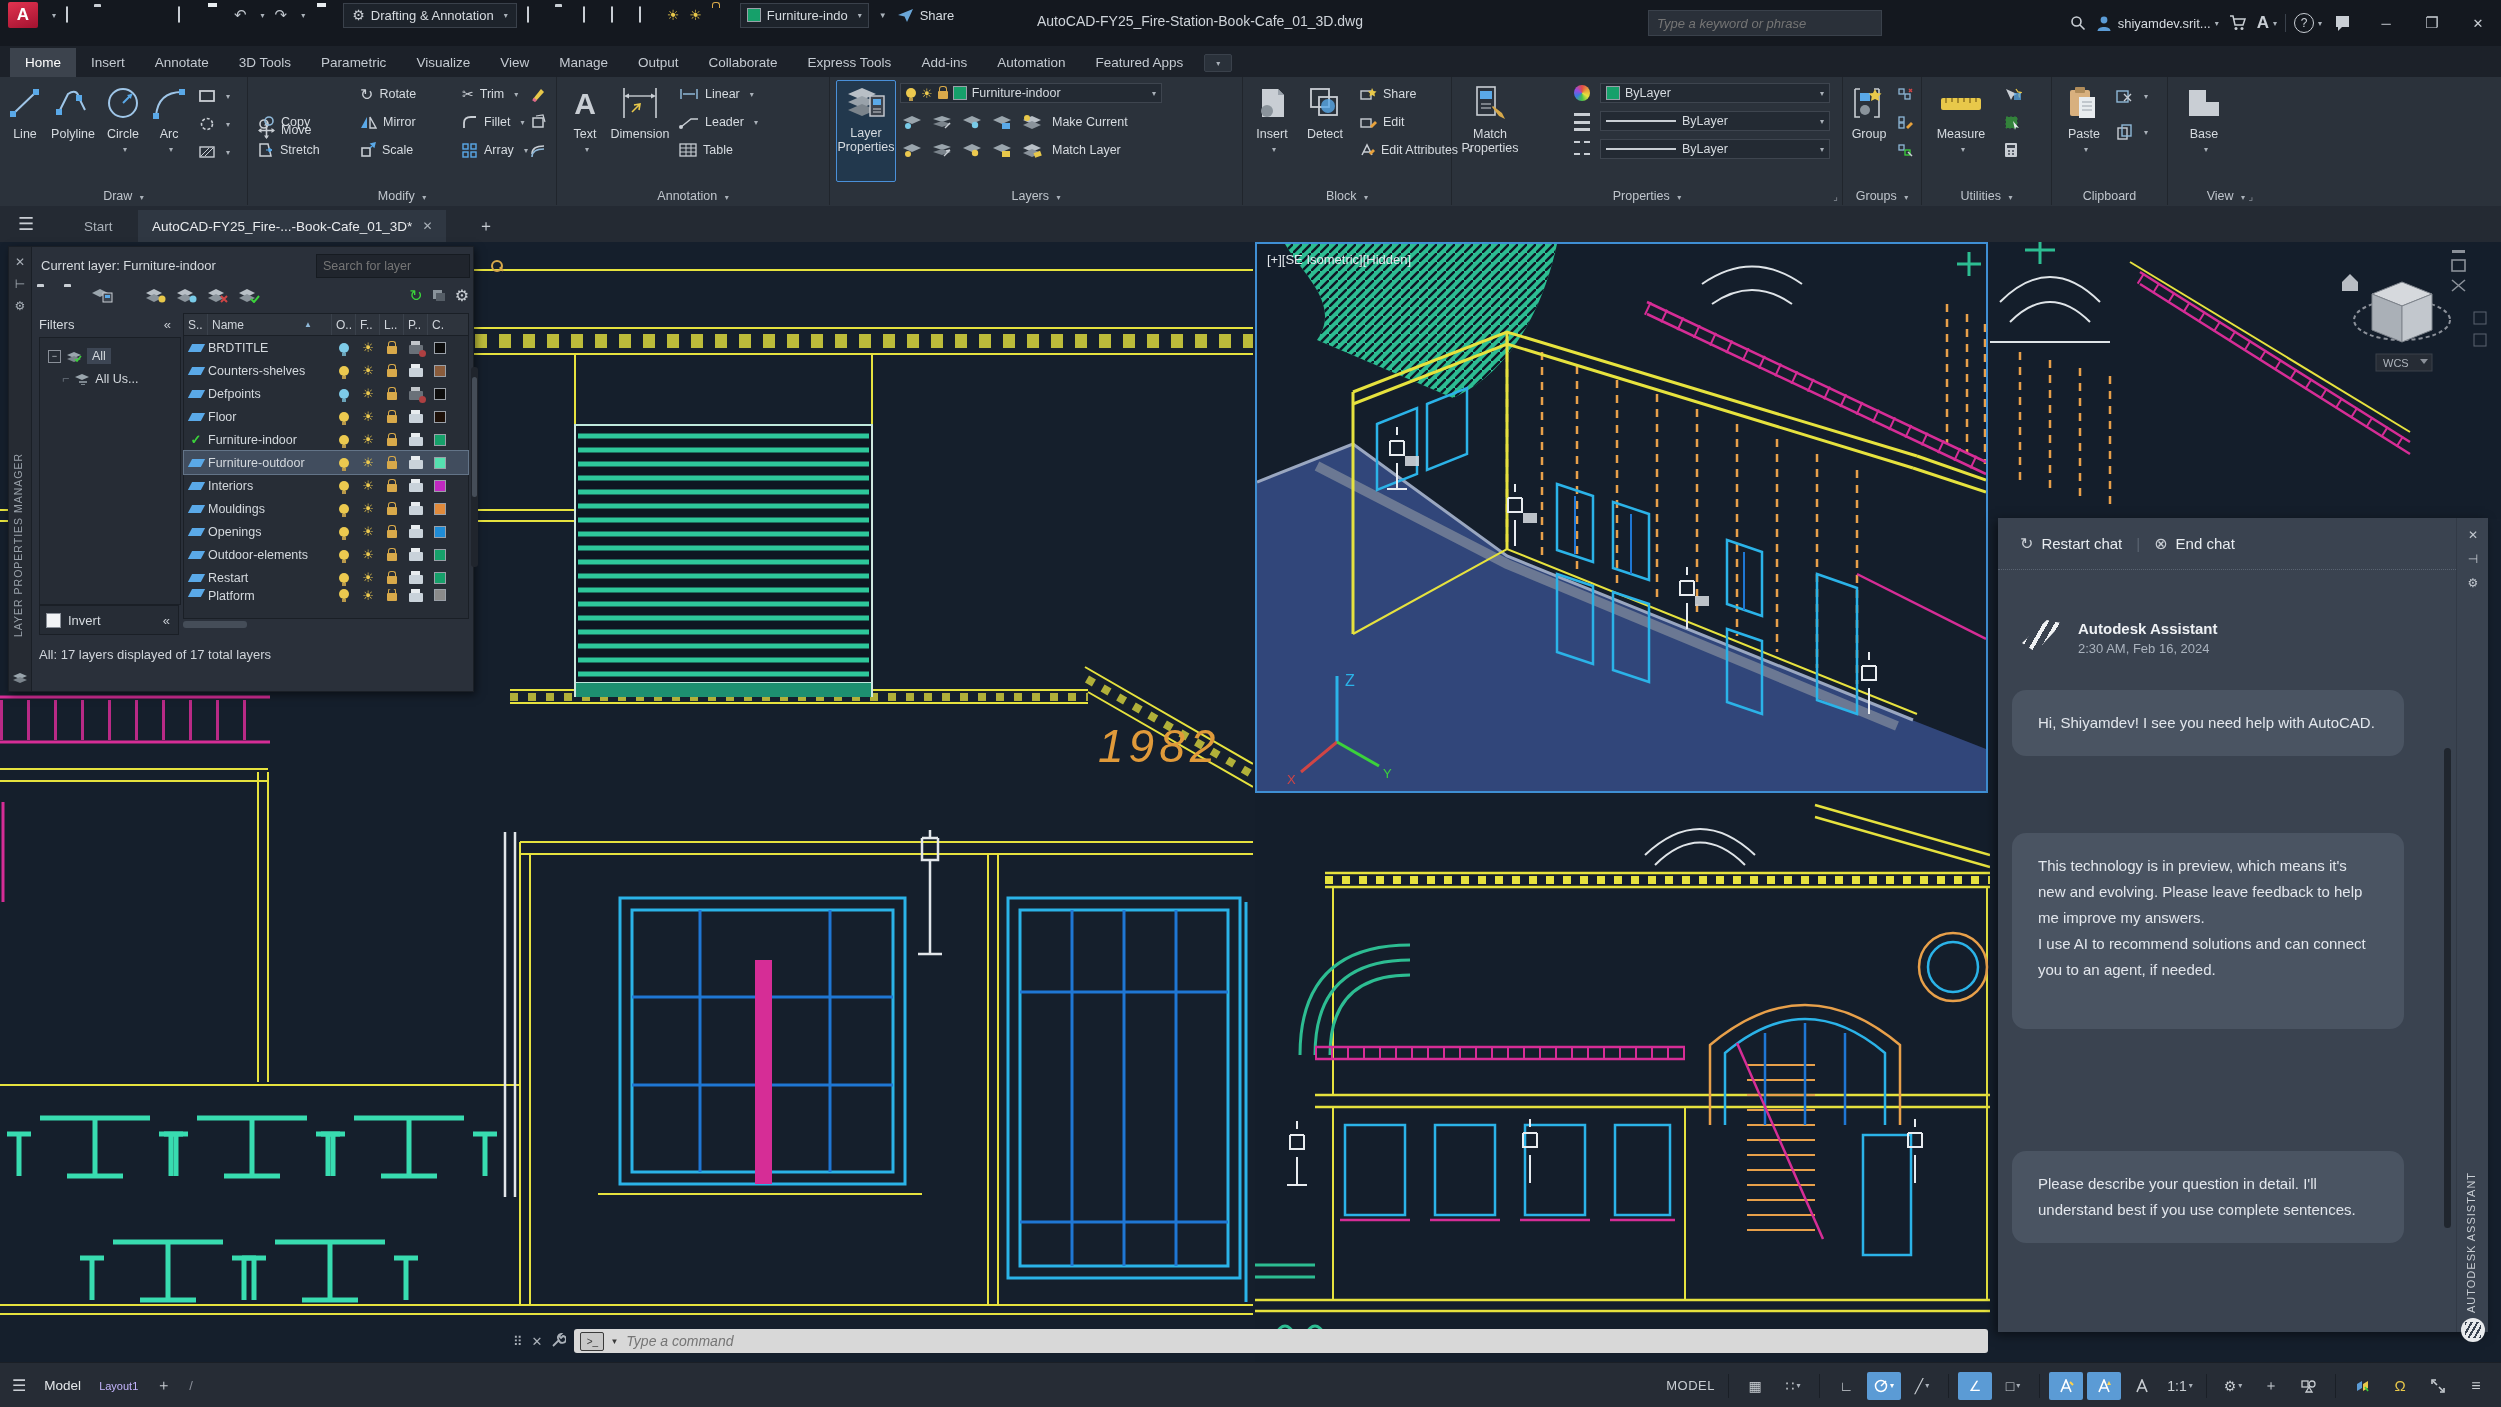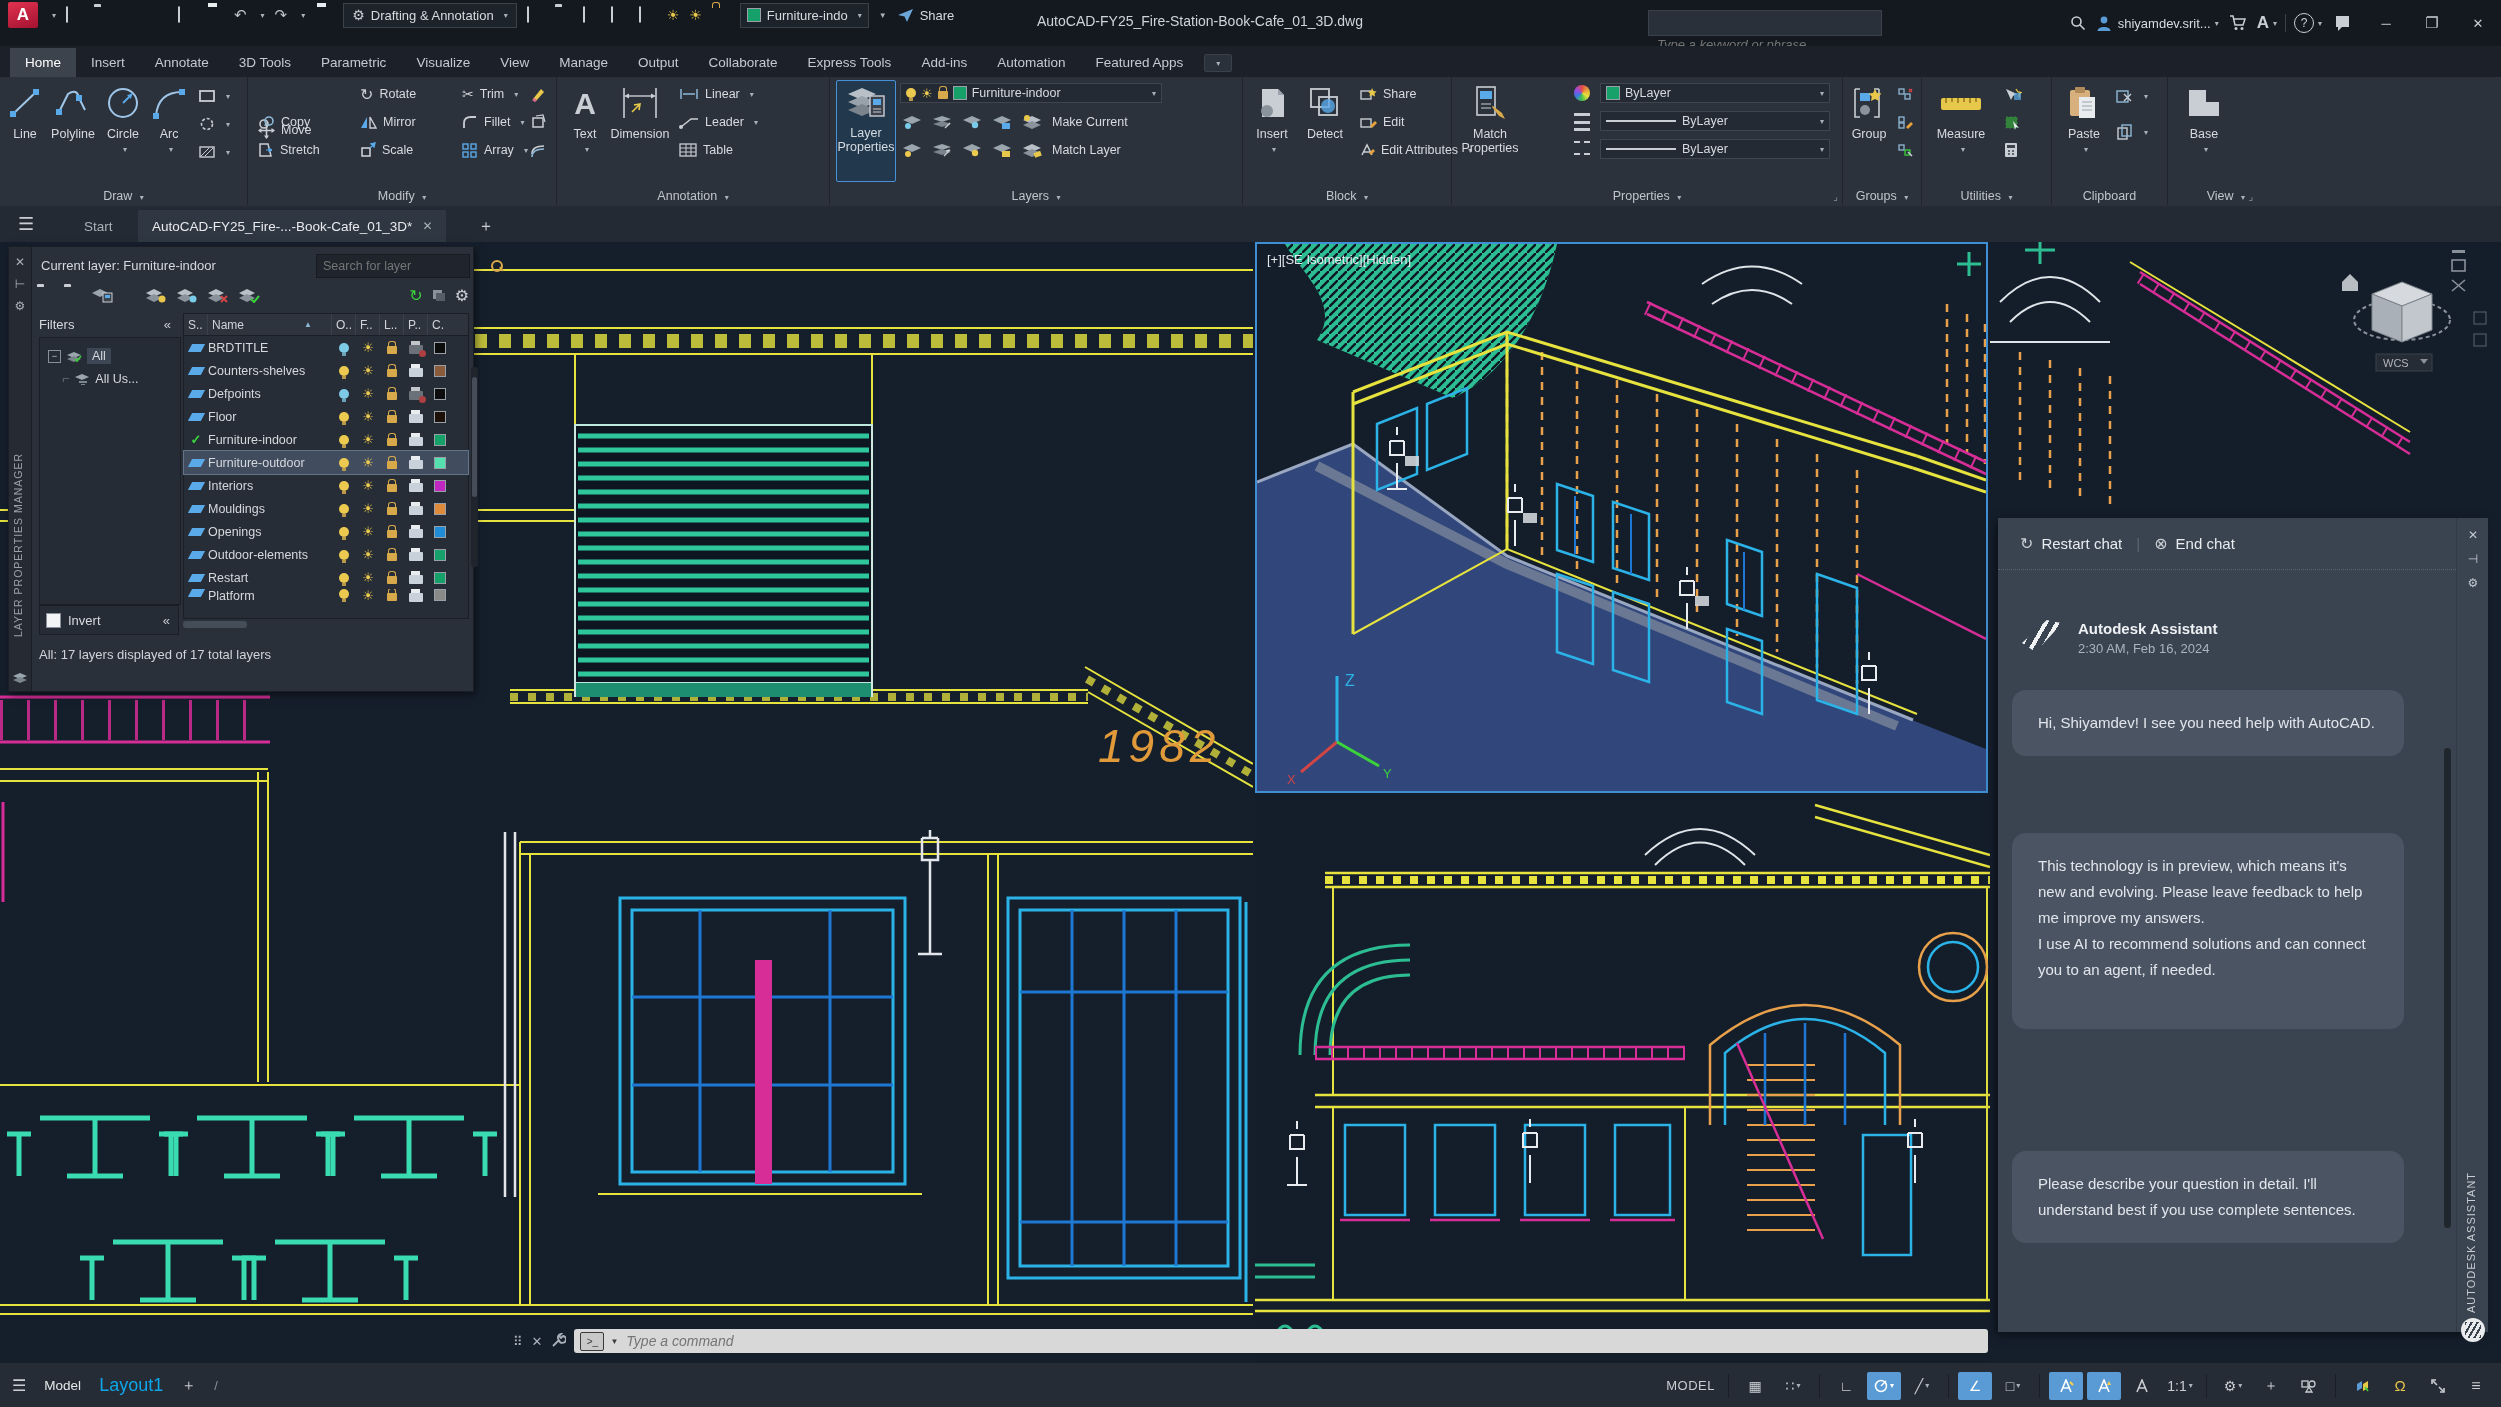--- a/index.html
+++ b/index.html
@@ -24,21 +24,21 @@
   .ws-combo{background:#1d232b;border:1px solid #3a414b;height:23px;padding:0 8px;display:flex;align-items:center;gap:6px;color:#d6dbe0;font-size:13px;}
   .gear{color:#c9ced4;font-size:14px;}
   .sun-ico{color:#e8c84a;font-size:14px;}
   .i-lockg{width:10px;height:8px;background:#d8a94a;border-radius:1px;position:relative;margin-top:5px;}
   .i-lockg::before{content:'';position:absolute;top:-5px;left:0px;width:6px;height:5px;border:1.5px solid #d8a94a;border-bottom:none;border-radius:3px 3px 0 0;}
   .layer-combo-tb{background:#1d232b;border:1px solid #3a414b;height:23px;padding:0 6px;display:flex;align-items:center;gap:6px;max-width:165px;}
   .swatch{width:12px;height:12px;border:1px solid #9aa0a8;display:inline-block;}
   .share{display:flex;align-items:center;gap:6px;color:#d6dbe0;}
   .doc-title{left:985px;top:13px;width:430px;text-align:center;color:#cfd4da;font-size:14px;white-space:nowrap;}
   .tb-search{left:1648px;top:10px;width:232px;height:24px;background:#2a3039;border:1px solid #3a414b;color:#9aa2ab;}
-  .tb-search input{width:100%;height:100%;background:transparent;border:none;outline:none;color:#c9ced4;font-style:italic;font-size:13px;padding:4px 8px;box-sizing:border-box;font-family:"Liberation Sans",sans-serif;margin-top:21px;}
+  .tb-search input{width:100%;height:100%;background:transparent;border:none;outline:none;color:#c9ced4;font-style:italic;font-size:13px;padding:4px 8px;box-sizing:border-box;font-family:"Liberation Sans",sans-serif;}
   .tb-right{position:absolute;right:0;top:0;height:46px;display:flex;align-items:center;}
   .winbtn{width:46px;height:30px;display:flex;align-items:center;justify-content:center;color:#c9ced4;font-size:13px;}
   
   .tabrow{left:0;top:46px;width:2501px;height:31px;background:#1c2129;display:flex;align-items:flex-end;padding-left:10px;box-sizing:border-box;}
   .rtab{padding:0 15px;line-height:29px;color:#c4cad1;font-size:13.5px;cursor:default;}
   .rtab.active{background:#3c434d;color:#ffffff;}
   .tab-more{margin-left:6px;margin-bottom:5px;width:26px;height:16px;background:#2a313a;border:1px solid #3a414b;border-radius:2px;display:flex;align-items:center;justify-content:center;font-size:8px;color:#aab1b9;}
   
   .ribbon{left:0;top:77px;width:2501px;height:129px;background:#2b323b;}
   .rpanel{position:absolute;top:0;height:128px;border-right:1px solid #20252c;box-sizing:border-box;}
@@ -132,21 +132,21 @@
   
   .cmdbar{left:505px;top:1328px;width:1483px;height:26px;display:flex;align-items:center;}
   .cmd-grip{display:flex;align-items:center;gap:8px;color:#aab1b9;padding:0 8px;font-size:13px;}
   .cmd-field{flex:1;height:24px;background:#d8d8d8;border-radius:3px;display:flex;align-items:center;padding:0 6px;gap:6px;}
   .cmd-prompt{width:22px;height:17px;border:1.5px solid #3a3a3a;border-radius:2px;color:#3a3a3a;font-size:10px;display:flex;align-items:center;justify-content:center;background:#c8c8c8;}
   .cmd-field input{flex:1;background:transparent;border:none;outline:none;color:#3a3a3a;font-size:14px;font-style:italic;font-family:"Liberation Sans",sans-serif;}
   
   .statusbar{left:0;top:1362px;width:2501px;height:45px;background:#262c35;border-top:1px solid #1a1f26;}
   .sb-left{position:absolute;left:12px;top:0;height:100%;display:flex;align-items:center;gap:18px;}
   .sb-model{color:#e4e7ea;font-size:13.5px;}
-  .sb-layout{color:#0ea5e9;font-size:18px;}
+  .sb-layout{color:#c4b5fd;font-size:11px;}
   .sb-right{position:absolute;right:8px;top:0;height:100%;display:flex;align-items:center;gap:4px;}
   .sbtn{min-width:26px;height:28px;display:flex;align-items:center;justify-content:center;color:#c8cdd2;font-size:14px;padding:0 4px;border-radius:2px;gap:2px;}
   .sbtn.on{background:#5b9bd5;color:#fff;}
   .sb-sep{width:1px;height:24px;background:#1a1f26;margin:0 5px;}
   .mini-sb{font-size:8px;color:#aab1b9;}
   svg text{font-family:"Liberation Sans",sans-serif;}
 </style>
 </head>
 <body>
 

